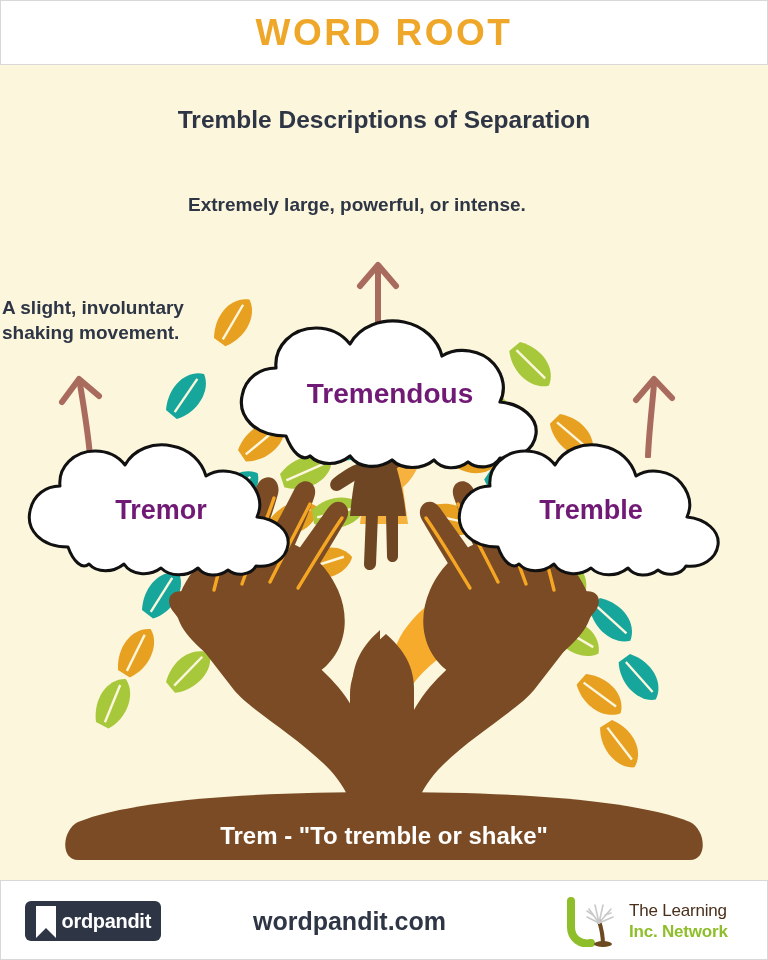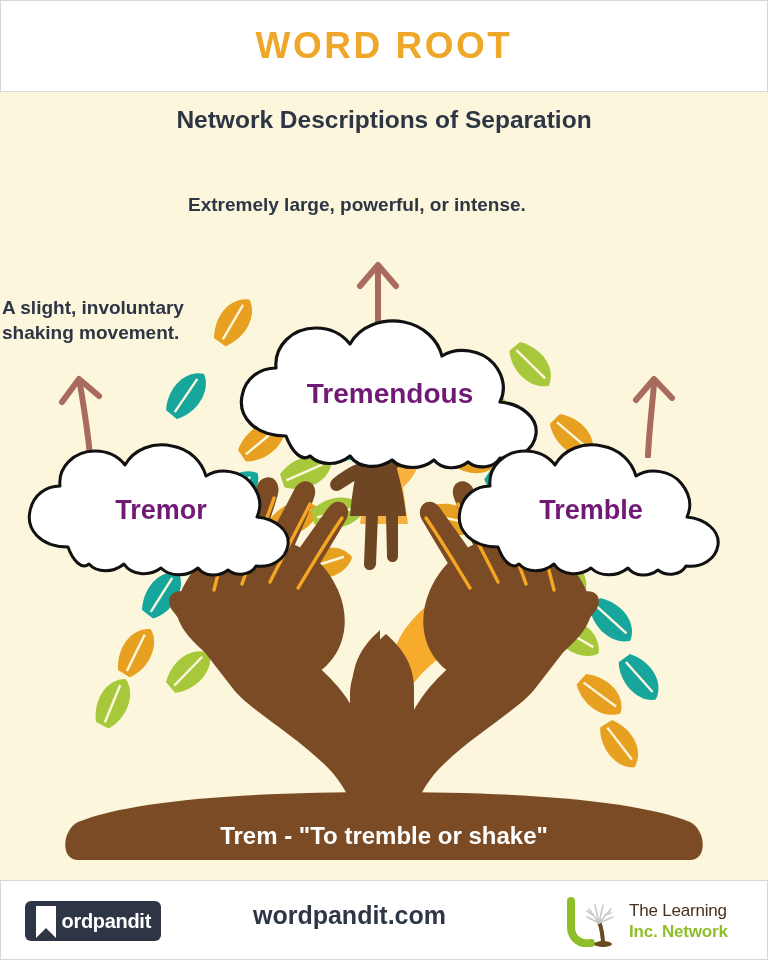--- a/index.html
+++ b/index.html
@@ -19,21 +19,21 @@
     height: 960px;
     background: #FCF6DC;
     overflow: hidden;
   }
 
   
   .header-bar {
     position: absolute;
     left: 0; top: 0;
     width: 768px;
-    height: 92px;
+    height: 65px;
     background: #ffffff;
     border: 1px solid #d8d8d8;
     box-sizing: border-box;
     display: flex;
     align-items: center;
     justify-content: center;
   }
   .header-title {
     font-size: 37px;
     font-weight: bold;
@@ -137,21 +137,21 @@
     font-weight: bold;
     letter-spacing: -0.3px;
   }
   .wp-bookmark {
     position: absolute;
     left: 10px; top: 4px;
     width: 22px; height: 34px;
   }
   .footer-url {
     position: absolute;
-    left: 0; top: 20px;
+    left: 0; top: 26px;
     width: 697px;
     text-align: center;
     font-size: 25px;
     font-weight: bold;
     color: #2E3646;
   }
   .tln-logo {
     position: absolute;
     right: 24px; top: 16px;
     width: 180px; height: 50px;
@@ -168,21 +168,21 @@
 </style>
 </head>
 <body>
 
 <div class="page">
 
   <div class="header-bar">
     <div class="header-title">WORD ROOT</div>
   </div>
 
-  <div class="subtitle">Network Descriptions of Separation</div>
+  <div class="subtitle">Tremble Descriptions of Separation</div>
 
   <div class="caption caption-top">Extremely large, powerful, or intense.</div>
   <div class="caption caption-left">A slight, involuntary shaking movement.</div>
 
   <svg class="arrow" style="left:352px; top:258px;" width="52" height="82" viewBox="0 0 52 82">
     <path d="M26 80 C26 60 26 34 26 10" stroke="#A96B5E" stroke-width="6" fill="none" stroke-linecap="round"></path>
     <path d="M8 28 L26 7 L44 28" stroke="#A96B5E" stroke-width="6" fill="none" stroke-linecap="round" stroke-linejoin="round"></path>
   </svg>
 
   <svg class="arrow" style="left:58px; top:370px;" width="56" height="88" viewBox="0 0 56 88">

